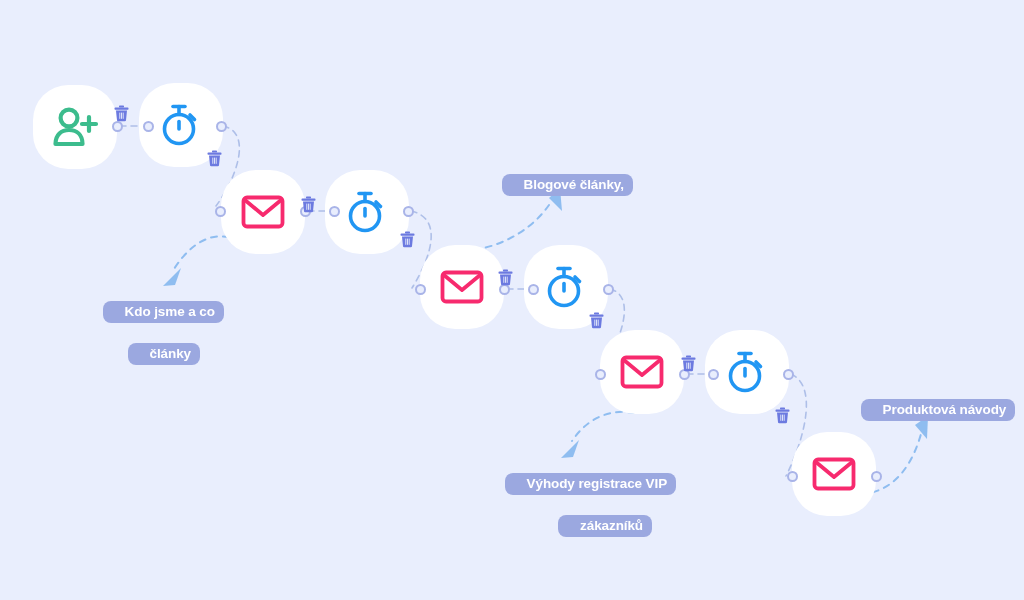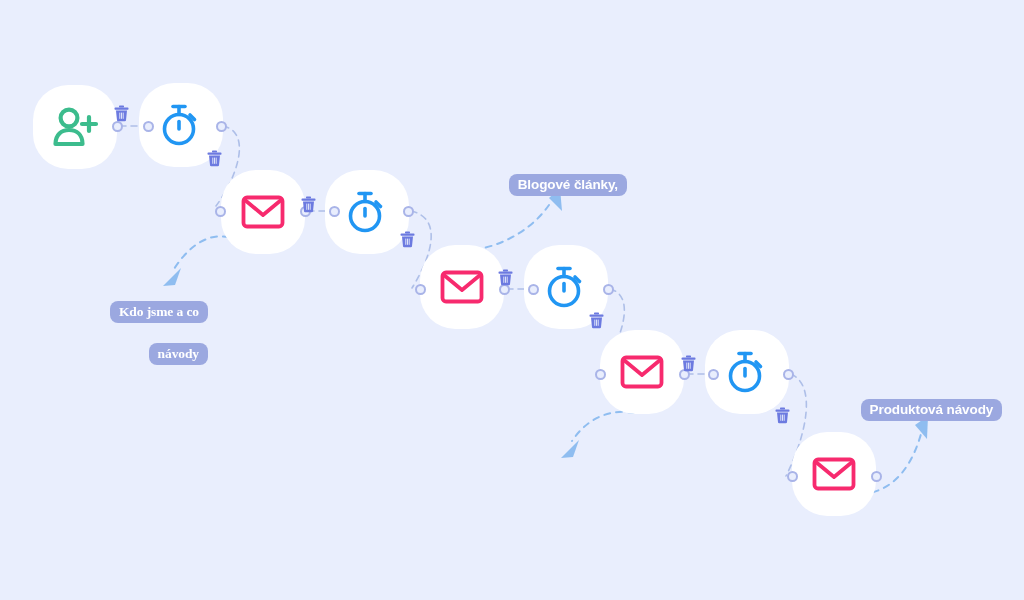--- a/index.html
+++ b/index.html
@@ -54,21 +54,21 @@
     color: #ffffff;
     font-size: 13.5px;
     font-weight: bold;
     line-height: 1.55;
     letter-spacing: -0.1px;
     white-space: pre;
   }
   .label span {
     background: #9ba8e0;
     border-radius: 8px;
-    padding: 3px 9px 4px 9px;
+    padding: 3px 9px 4px 22px;
     box-decoration-break: clone;
     -webkit-box-decoration-break: clone;
     display: inline;
   }
   .label.ta-right { text-align: right; }
 </style>
 </head>
 <body>
 
 <div id="canvas">
@@ -320,27 +320,31 @@
         <rect x="0.5" y="2.6" width="14" height="2.1" rx="0.8"></rect>
         <rect x="5" y="0.4" width="5" height="2" rx="0.7"></rect>
         <path d="M2,5.6 h11 l-1,9.6 a1.2,1.2 0 0 1 -1.2,1.1 h-6.6 a1.2,1.2 0 0 1 -1.2,-1.1 Z"></path>
       </g>
       <g stroke="#e9eefd" stroke-width="0.9">
         <path d="M5.8,7.6 L5.8,13.8 M7.5,7.6 L7.5,13.8 M9.2,7.6 L9.2,13.8"></path>
       </g>
     </svg>
   </div>
 
-  <div class="label ta-right" style="left:96px; top:281px; width:112px;font-family:Liberation Serif, serif;">
+  <div class="label ta-right" style="left:88px; top:281px; width:112px;">
     <span>Kdo jsme a co</span><br>
-    <span>návody</span>
+    <span>články</span>
   </div>
 
   <div class="label ta-right" style="left:487px; top:154px; width:140px;">
     <span>Blogové články,</span><br>
   </div>
 
+  <div class="label ta-right" style="left:490px; top:453px; width:162px;">
+    <span>Výhody registrace VIP</span><br>
+    <span>zákazníků</span>
+  </div>
 
   <div class="label ta-right" style="left:846px; top:379px; width:148px;">
     <span>Produktová návody</span>
   </div>
 
 </div>
 
 </body></html>

